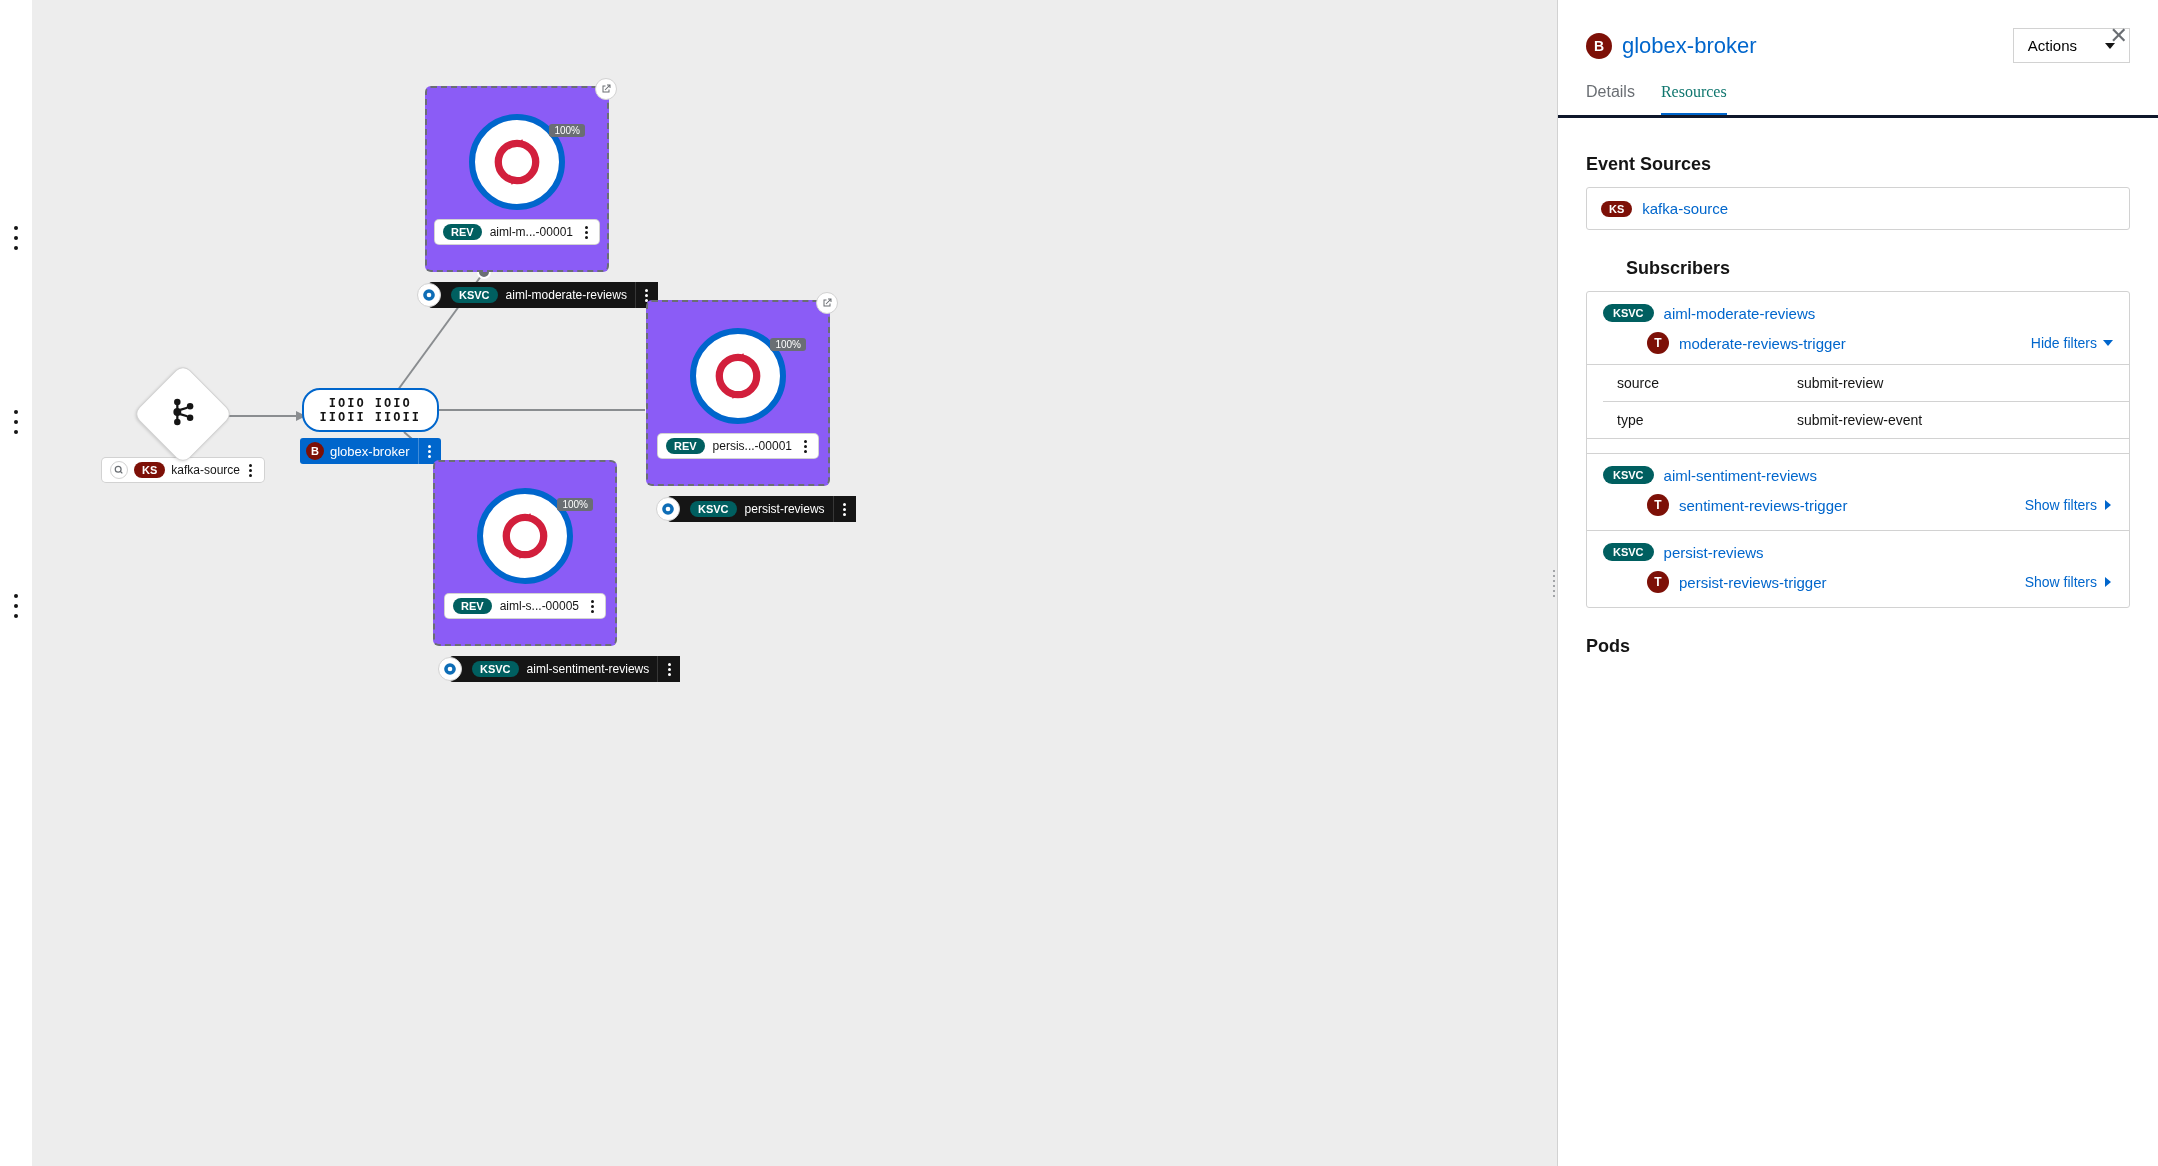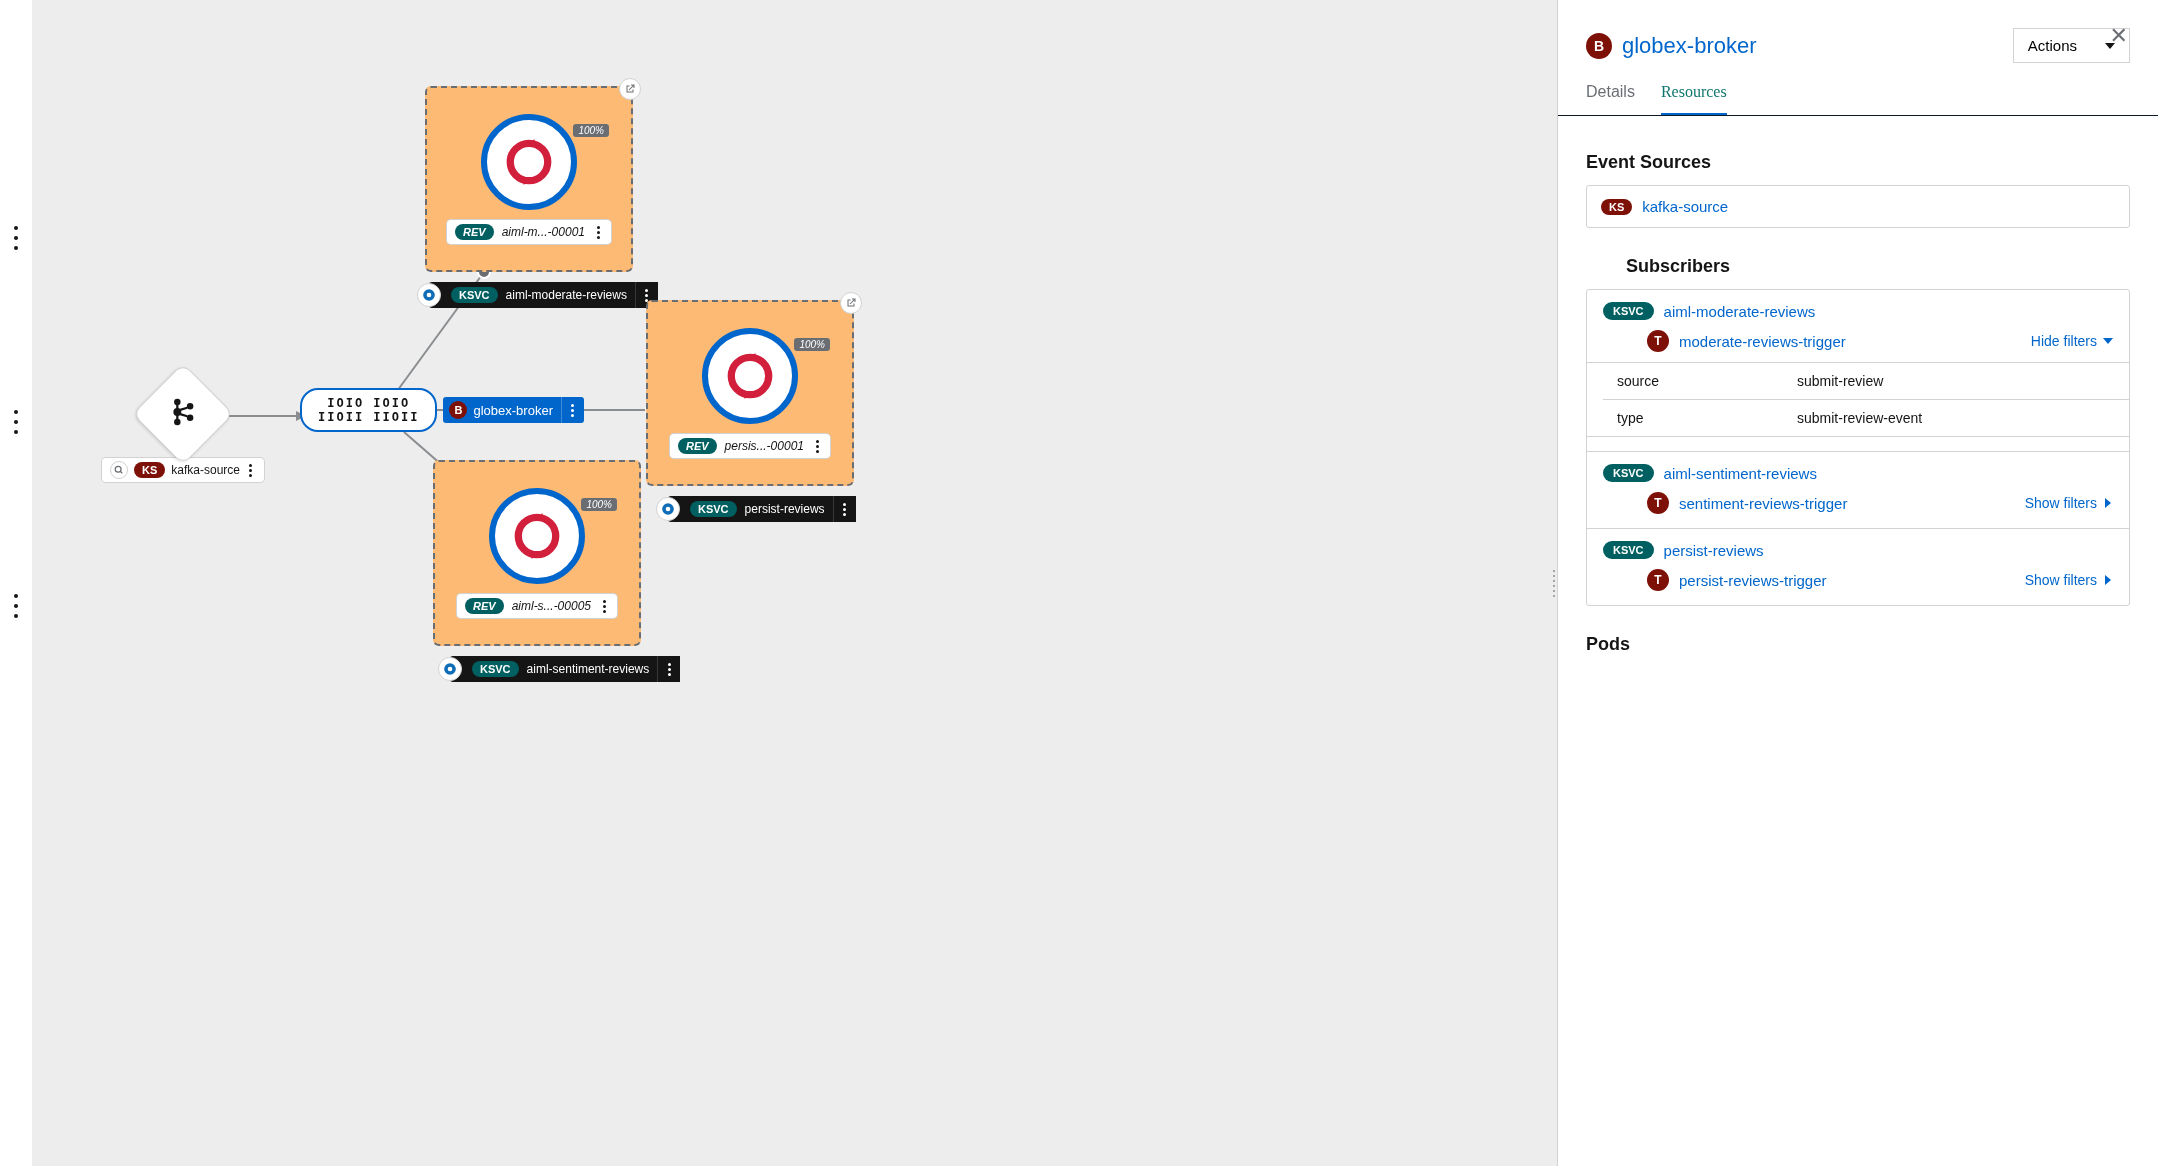--- a/index.html
+++ b/index.html
@@ -9,21 +9,21 @@
   .left-rail { width:32px; background:#fff; border-right:none; display:flex; flex-direction:column; align-items:center; gap:160px; padding-top:226px;}
   .rail-dots { width:16px; height:24px; display:flex; flex-direction:column; justify-content:space-between; align-items:center; cursor:pointer;}
   .rail-dots span { width:4px; height:4px; background:#151515; border-radius:50%; }
 
   .canvas { flex:1; background:#ededed; position:relative; overflow:hidden; border-right:1px solid #d2d2d2;}
   .canvas svg.edges { position:absolute; inset:0; width:100%; height:100%; pointer-events:none; }
   .canvas svg.edges line, .canvas svg.edges path { stroke:#8a8d90; stroke-width:2; fill:none; }
   .canvas .arrowhead { fill:#8a8d90; }
   .conn-dot { fill:#6a6e73; stroke:#fff; stroke-width:2; }
 
-  .node-box { position:absolute; border:2px dashed #6a6e73; background:#fdba74; border-radius:6px; width:208px; height:186px; display:flex; flex-direction:column; align-items:center; justify-content:center; gap:10px;font-style:italic;}
+  .node-box { position:absolute; border:2px dashed #6a6e73; background:#8b5cf6; border-radius:6px; width:184px; height:186px; display:flex; flex-direction:column; align-items:center; justify-content:center; gap:10px;}
   .app-circle { width:96px; height:96px; border-radius:50%; background:#fff; border:6px solid #06c; display:flex; align-items:center; justify-content:center;}
   .os-logo svg { width:52px; height:52px; }
 
   .rev-pill-row { display:flex; align-items:center; gap:8px; background:#fff; border-radius:4px; padding:4px 8px; box-shadow:0 0 0 1px #d2d2d2;}
   .rev-badge { background:#005f60; color:#fff; font-size:11px; font-weight:700; padding:2px 8px; border-radius:10px;}
   .rev-text { font-size:12px; color:#151515;text-align:center; }
   .kebab { width:10px; display:flex; flex-direction:column; gap:2px; align-items:center; cursor:pointer;}
   .kebab span { width:3px; height:3px; background:#151515; border-radius:50%; }
 
   .open-btn { position:absolute; top:-10px; right:-10px; width:22px; height:22px; border-radius:50%; background:#fff; border:1px solid #d2d2d2; display:flex; align-items:center; justify-content:center; cursor:pointer;}
@@ -31,21 +31,21 @@
 
   .pct-badge { position:absolute; background:#6a6e73; color:#fff; font-size:10px; padding:1px 5px; border-radius:3px;}
 
   .ksvc-bar { position:absolute; display:flex; align-items:center; background:#151515; color:#fff; border-radius:3px; height:26px;}
   .ksvc-bar .lead-icon { width:24px; height:24px; border-radius:50%; background:#fff; border:1px solid #d2d2d2; display:flex; align-items:center; justify-content:center; margin-left:-12px; position:relative;}
   .ksvc-bar .ksvc-badge { background:#005f60; color:#fff; font-size:11px; font-weight:700; padding:2px 8px; border-radius:10px; margin:0 8px 0 10px;}
   .ksvc-bar .ksvc-text { font-size:12px; padding-right:8px;}
   .ksvc-bar .kebab-cell { background:#151515; padding:0 6px; height:100%; display:flex; align-items:center; border-left:1px solid rgba(255,255,255,.15);}
   .ksvc-bar .kebab-cell .kebab span { background:#fff; }
 
-  .broker-node { position:absolute; display:flex; flex-direction:row; align-items:center; gap:6px;}
+  .broker-node { position:absolute; display:flex; flex-direction:column; align-items:center; gap:6px;}
   .broker-pill { background:#fff; border:2px solid #06c; border-radius:18px; padding:6px 16px; font-family: ui-monospace, Menlo, monospace; font-size:12px; letter-spacing:2px; font-weight:700; color:#151515; text-align:center;}
   .broker-bar { display:flex; align-items:center; background:#06c; color:#fff; border-radius:3px; height:26px;}
   .broker-bar .b-badge { width:18px; height:18px; border-radius:50%; background:#7d1007; color:#fff; font-size:11px; font-weight:700; display:flex; align-items:center; justify-content:center; margin:0 6px 0 6px;}
   .broker-bar .b-text { font-size:13px; padding-right:8px;}
   .broker-bar .kebab-cell { padding:0 6px; height:100%; display:flex; align-items:center; border-left:1px solid rgba(255,255,255,.25);}
   .broker-bar .kebab-cell .kebab span { background:#fff; }
 
   .kafka-node { position:absolute; display:flex; flex-direction:column; align-items:center; gap:8px;}
   .kafka-diamond { width:72px; height:72px; background:#fff; border:1px solid #d2d2d2; border-radius:10px; transform:rotate(45deg); display:flex; align-items:center; justify-content:center; box-shadow:0 1px 3px rgba(0,0,0,.15);}
   .kafka-diamond .inner { transform:rotate(-45deg);}
@@ -59,21 +59,21 @@
 
   
   .panel { width:600px; background:#fff; display:flex; flex-direction:column; overflow-y:auto; position:relative;}
   .panel-head { padding:28px 28px 10px; display:flex; align-items:center; justify-content:space-between;}
   .panel-title-row { display:flex; align-items:center; gap:10px;}
   .b-circle { width:26px; height:26px; border-radius:50%; background:#7d1007; color:#fff; font-weight:700; display:flex; align-items:center; justify-content:center; font-size:14px;}
   .panel-title { font-size:22px; font-weight:500; color:#06c;}
   .close-x { position:absolute; top:22px; right:24px; font-size:22px; color:#6a6e73; cursor:pointer; background:none; border:none;}
   .actions-btn { border:1px solid #d2d2d2; background:#fff; padding:8px 14px; font-size:15px; display:flex; align-items:center; gap:28px; cursor:pointer;}
   .actions-btn svg { width:10px; height:6px; fill:#151515;}
-  .tabs { display:flex; gap:26px; padding:10px 28px 0; border-bottom:1px solid #0f172a;}
+  .tabs { display:flex; gap:26px; padding:10px 28px 0; border-bottom:3px solid #0f172a;}
   .tab { padding:0 0 12px; font-size:16px; color:#6a6e73; cursor:pointer; border-bottom:2px solid transparent;}
   .tab.active { color:#0f766e; border-bottom-color:#06c;font-family:Liberation Serif, serif;}
   .panel-body { padding:22px 28px 30px;}
   .section-title { font-size:18px; font-weight:600; margin:14px 0 12px;}
   .res-card { border:1px solid #d2d2d2; border-radius:3px; padding:12px 14px; display:flex; align-items:center; gap:10px;}
   .res-link { color:#06c; font-size:15px;}
   .sub-list { border:1px solid #d2d2d2; border-radius:3px;}
   .sub-item { border-bottom:1px solid #d2d2d2; padding:12px 16px 14px;}
   .sub-item:last-child { border-bottom:none;}
   .sub-row { display:flex; align-items:center; gap:10px;}

